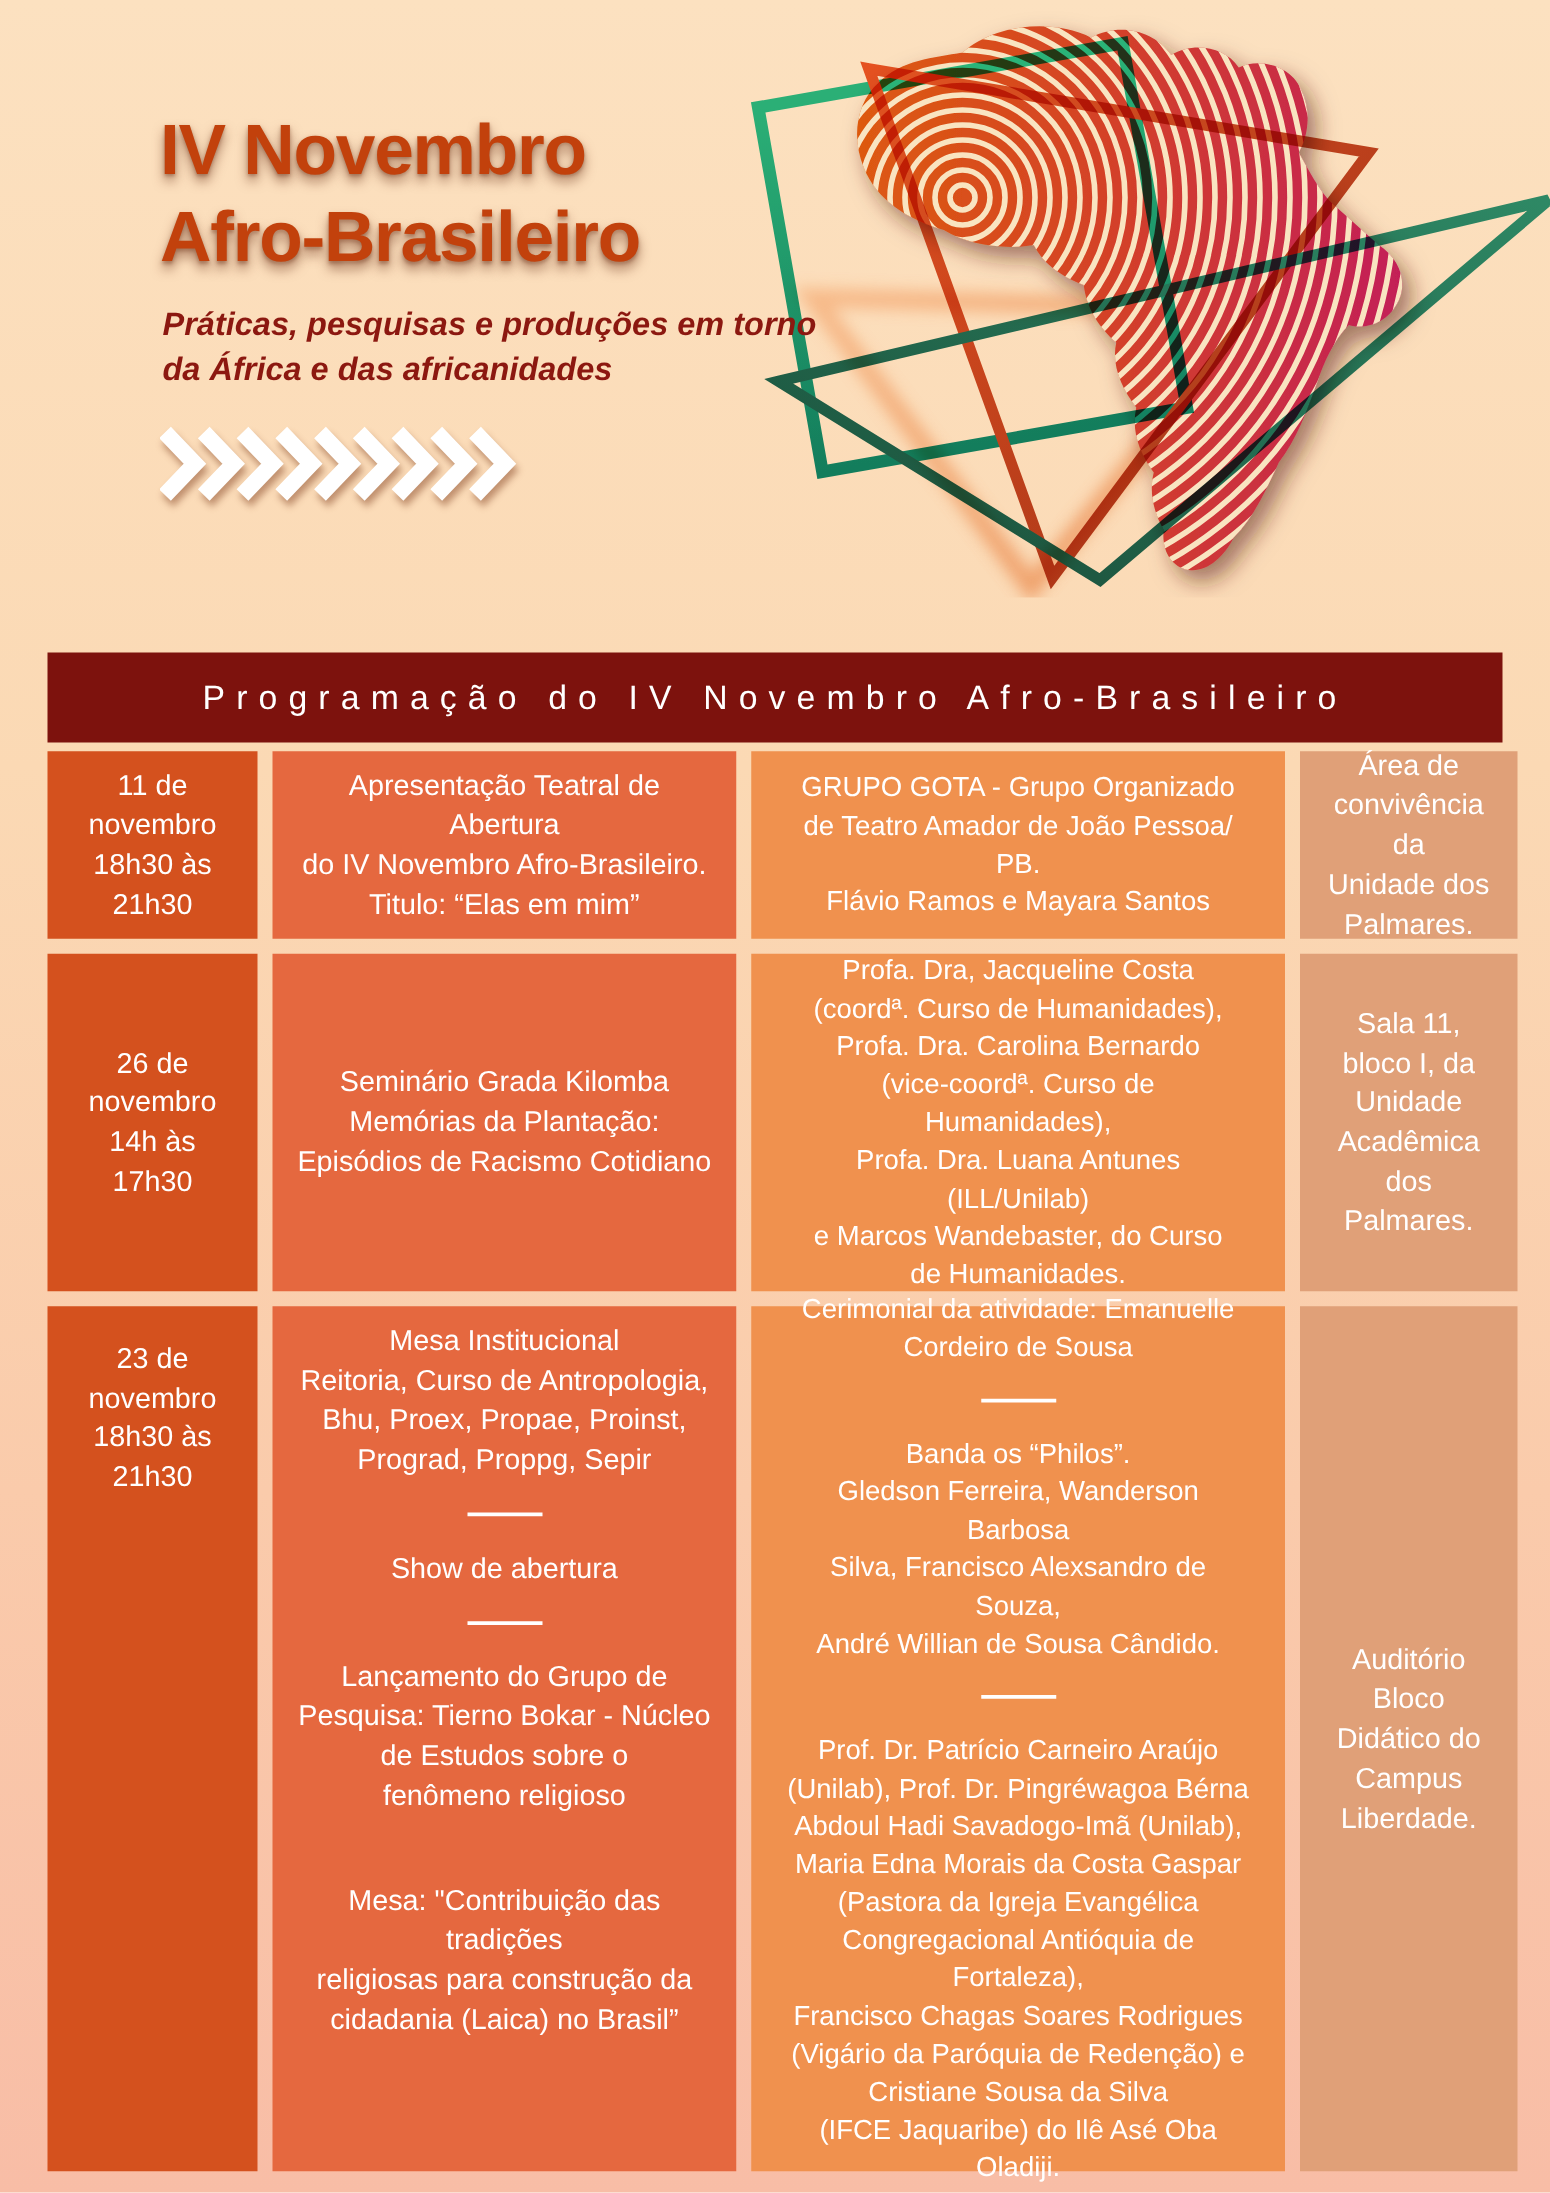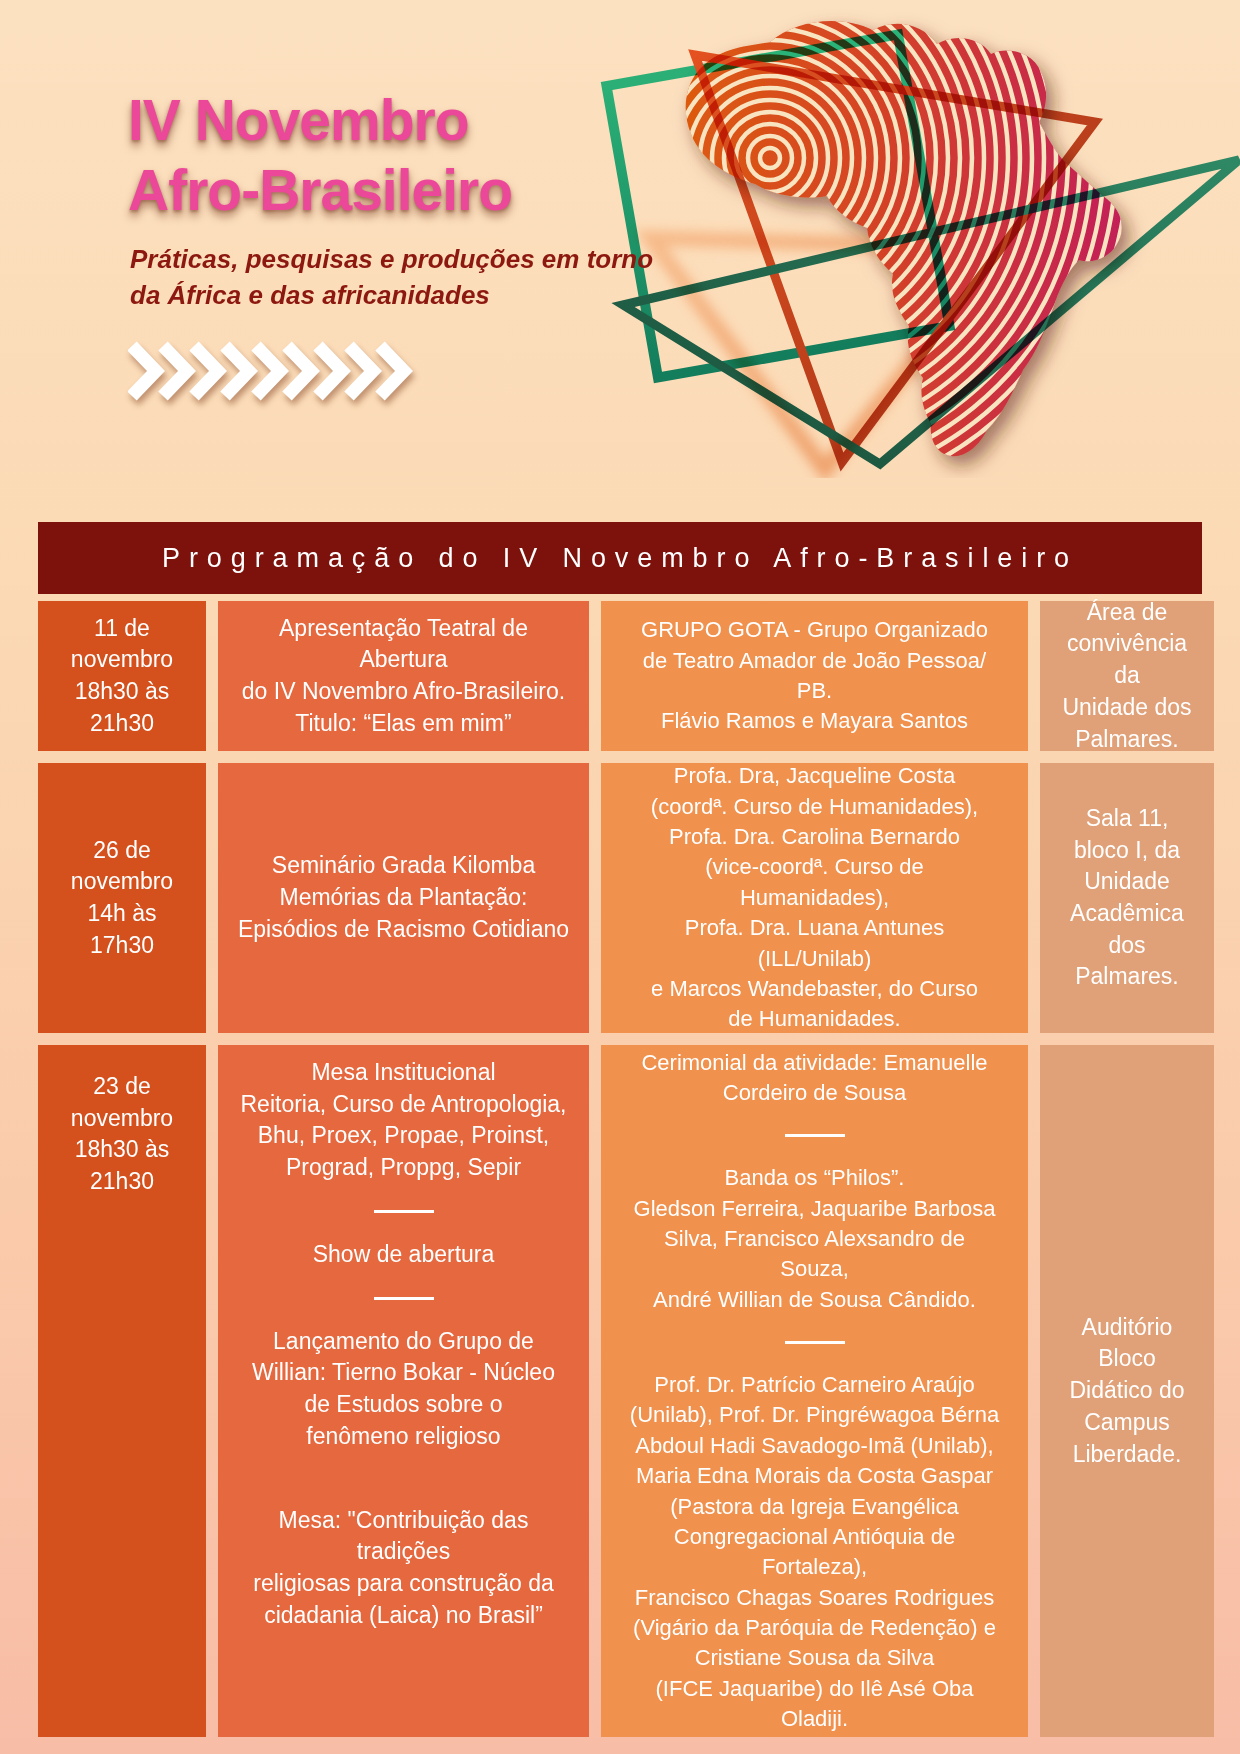--- a/index.html
+++ b/index.html
@@ -9,21 +9,21 @@
     background:linear-gradient(180deg,#FCE1C0 0%,#FBD9B4 35%,#FACBAB 68%,#F8BDA6 100%);
   }
   .page{position:relative;width:1240px;height:1754px;}
 
   
   .hero{position:relative;height:522px;}
   .africa-art{position:absolute;left:555px;top:0;width:685px;height:478px;}
   #stripes circle{fill:none;stroke:#F9E4C1;stroke-width:4.5px;}
   .title-block{position:absolute;left:128px;top:86px;z-index:3;}
   .title-block h1{
-    margin:0;font-size:57px;font-weight:bold;line-height:1.22;color:#ec4899;
+    margin:0;font-size:57px;font-weight:bold;line-height:1.22;color:#c2410c;
     letter-spacing:-1px;
     text-shadow:0 6px 9px rgba(110,50,25,.55),0 2px 3px rgba(110,50,25,.4);
   }
   .subtitle{
     margin:16px 0 0 2px;font-size:26px;line-height:1.4;
     color:var(--subtitle-text,#8C1810);font-weight:bold;font-style:italic;
   }
   .chevrons{position:absolute;left:128px;top:340px;width:300px;height:64px;
     filter:drop-shadow(2px 5px 3px rgba(120,50,20,.45));}
   .chevrons polyline{fill:none;stroke:#ffffff;stroke-width:13;stroke-linejoin:miter;}
@@ -226,33 +226,33 @@
       </div>
       <div class="cell activity-cell">
         <p>Mesa Institucional
 Reitoria, Curso de Antropologia,
 Bhu, Proex, Propae, Proinst,
 Prograd, Proppg, Sepir</p>
         <div class="divider"></div>
         <p>Show de abertura</p>
         <div class="divider"></div>
         <p>Lançamento do Grupo de
-Willian: Tierno Bokar - Núcleo
+Pesquisa: Tierno Bokar - Núcleo
 de Estudos sobre o
 fenômeno religioso</p>
         <p>Mesa: "Contribuição das tradições
 religiosas para construção da
 cidadania (Laica) no Brasil”</p>
       </div>
       <div class="cell participants-cell">
         <p>Cerimonial da atividade: Emanuelle
 Cordeiro de Sousa</p>
         <div class="divider"></div>
         <p>Banda os “Philos”.
-Gledson Ferreira, Jaquaribe Barbosa
+Gledson Ferreira, Wanderson Barbosa
 Silva, Francisco Alexsandro de Souza,
 André Willian de Sousa Cândido.</p>
         <div class="divider"></div>
         <p>Prof. Dr. Patrício Carneiro Araújo
 (Unilab), Prof. Dr. Pingréwagoa Bérna
 Abdoul Hadi Savadogo-Imã (Unilab),
 Maria Edna Morais da Costa Gaspar
 (Pastora da Igreja Evangélica
 Congregacional Antióquia de Fortaleza),
 Francisco Chagas Soares Rodrigues

